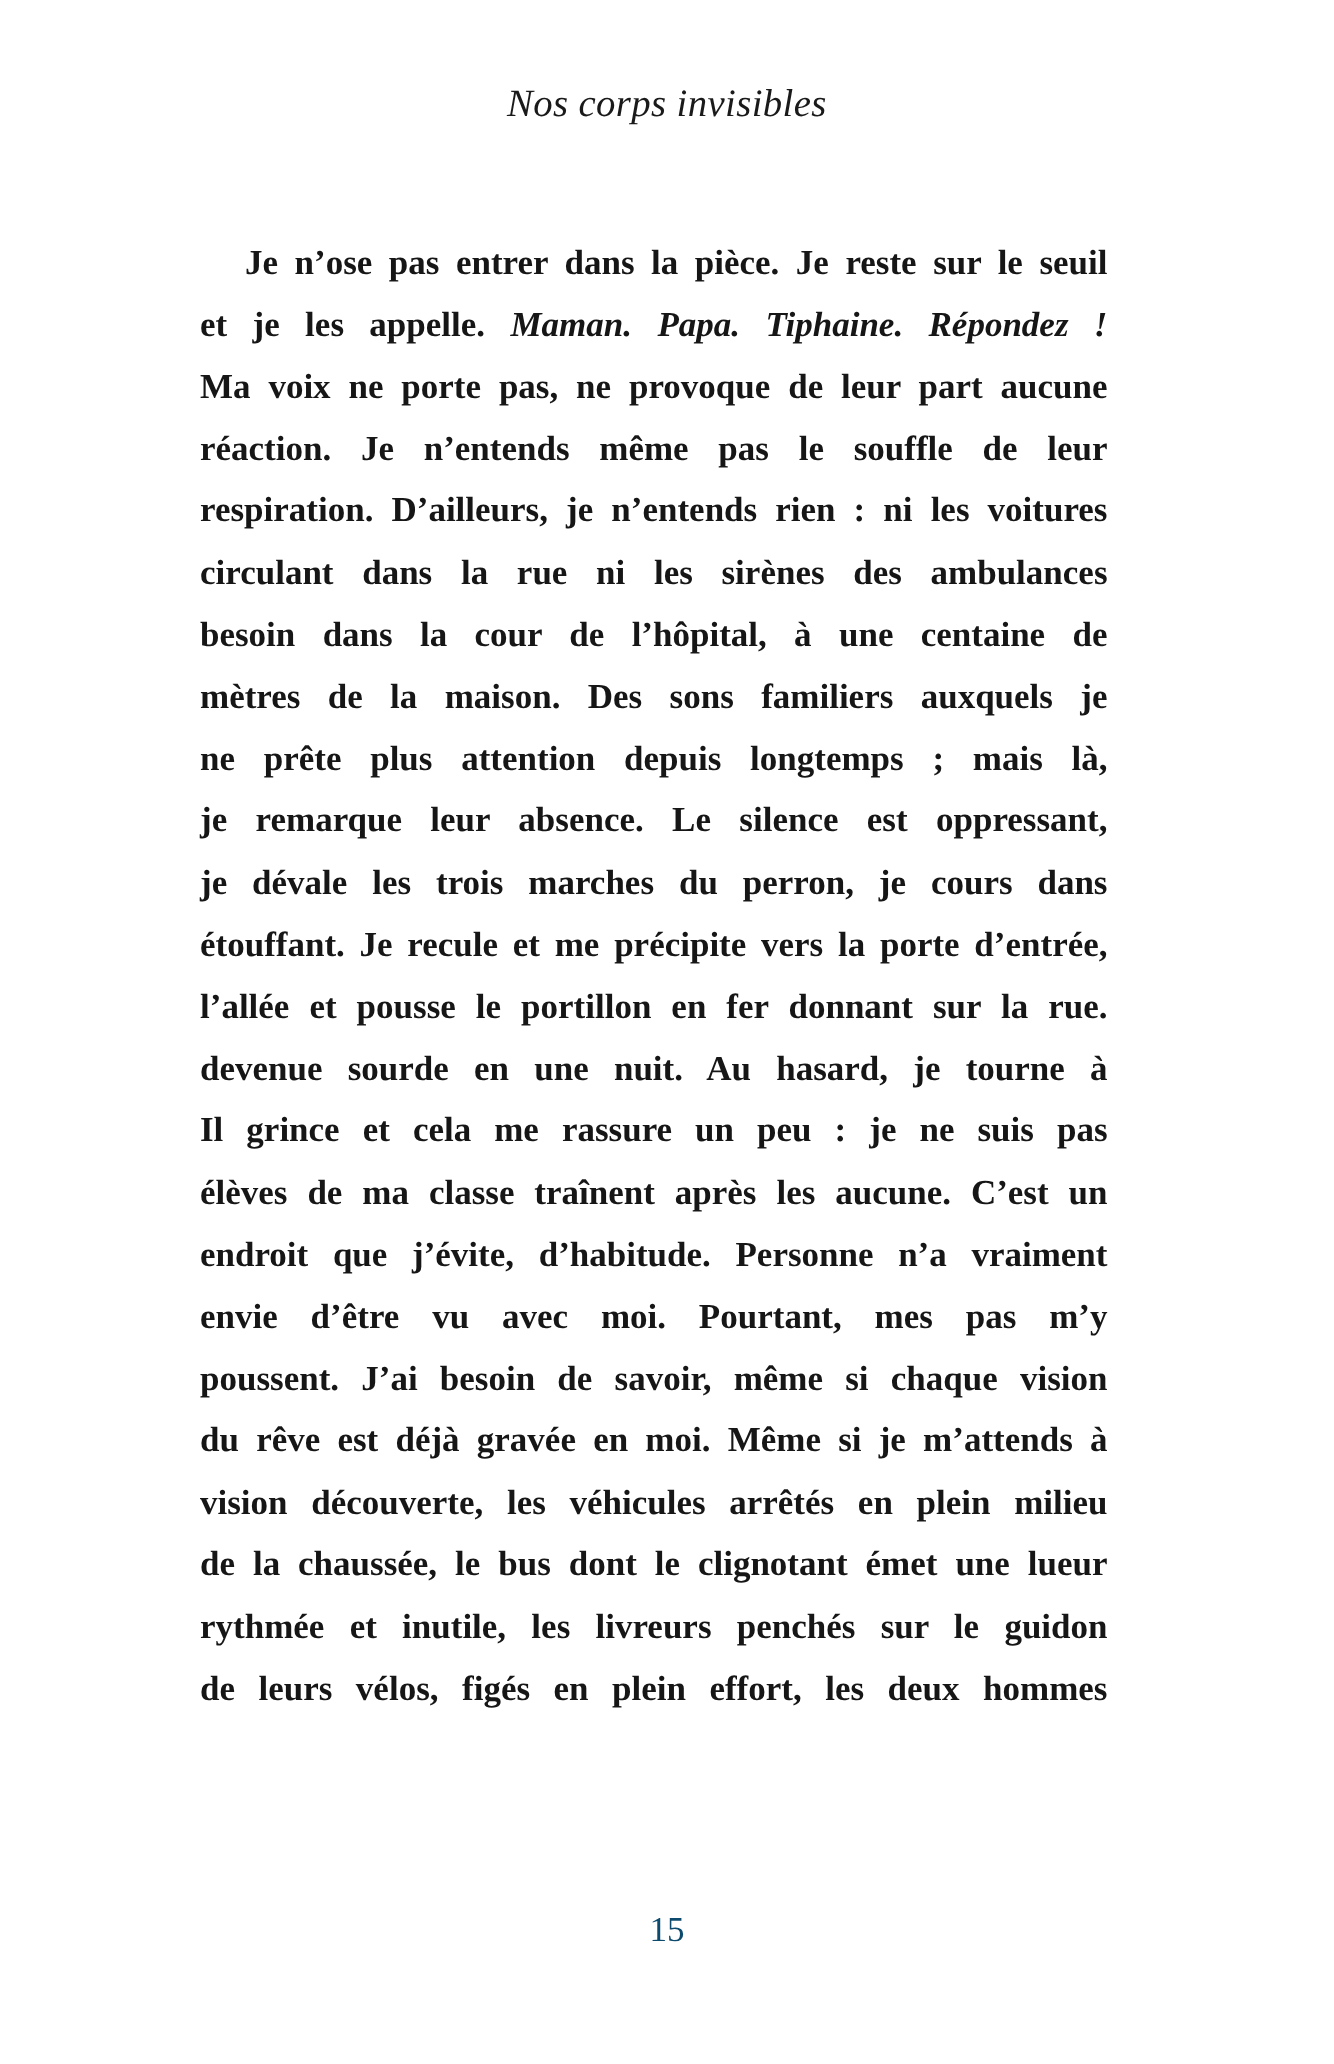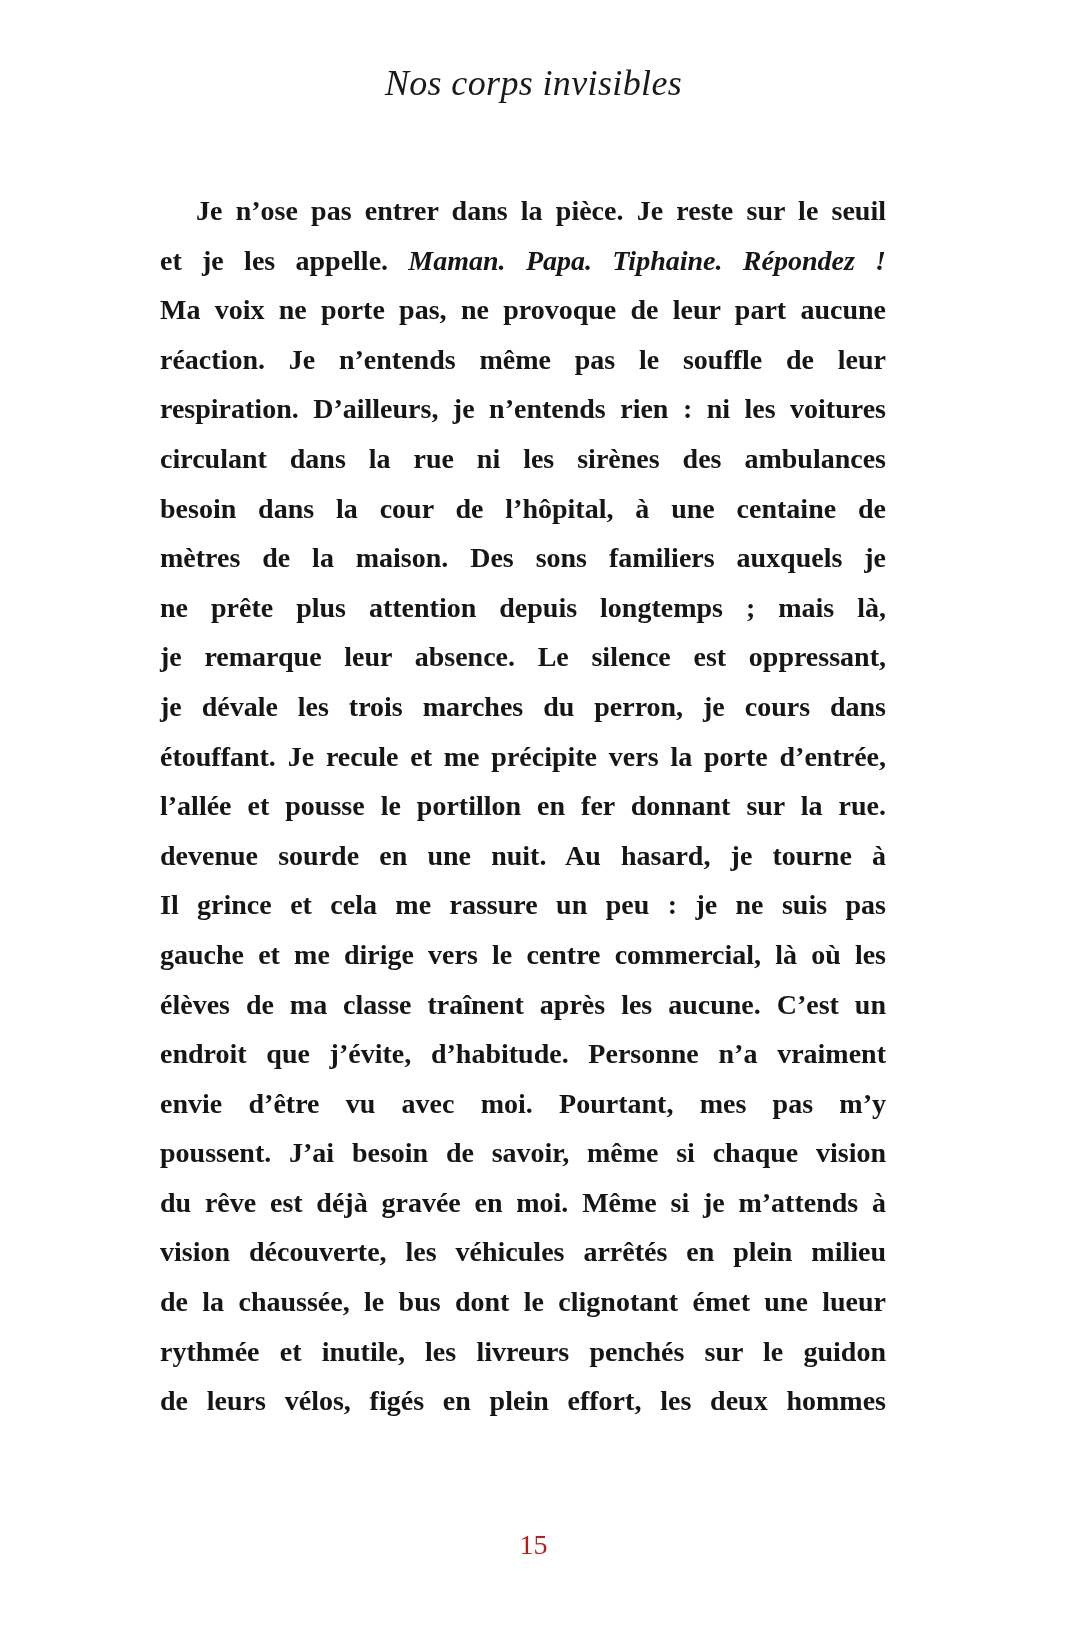--- a/index.html
+++ b/index.html
@@ -16,21 +16,21 @@
     font-family: "Liberation Serif", "DejaVu Serif", serif;
     overflow: hidden;
   }
   .running-header {
     position: absolute;
     top: 66px;
     left: 0;
     width: 100%;
     text-align: center;
     font-style: italic;
-    font-size: 36px;
+    font-size: 31px;
     line-height: 34px;
     letter-spacing: 0.01em;
     color: #1a1a1a;
   }
   .text-block {
     position: absolute;
     top: 186px;
     left: 160px;
     width: 726px;
     font-size: 28px;
@@ -50,21 +50,21 @@
   .seg { font-style: normal; font-weight: bold; }
   .seg.it { font-style: italic; }
   .page-number {
     position: absolute;
     top: 1528px;
     left: 0;
     width: 100%;
     text-align: center;
     font-size: 28px;
     line-height: 34px;
-    color: #b91c1c;
+    color: #0c4a6e;
   }
 </style>
 </head>
 <body>
 
 <div class="book-page">
 
   <div class="running-header">Nos corps invisibles</div>
 
   <div class="text-block" id="body-text">
@@ -76,21 +76,20 @@
       <div class="line"><span class="seg">circulant dans la rue ni les sirènes des ambulances</span></div>
       <div class="line"><span class="seg">besoin dans la cour de l’hôpital, à une centaine de</span></div>
       <div class="line"><span class="seg">mètres de la maison. Des sons familiers auxquels je</span></div>
       <div class="line"><span class="seg">ne prête plus attention depuis longtemps&nbsp;; mais là,</span></div>
       <div class="line"><span class="seg">je remarque leur absence. Le silence est oppressant,</span></div>
       <div class="line"><span class="seg">je dévale les trois marches du perron, je cours dans</span></div>
       <div class="line"><span class="seg">étouffant. Je recule et me précipite vers la porte d’entrée,</span></div>
       <div class="line"><span class="seg">l’allée et pousse le portillon en fer donnant sur la rue.</span></div>
       <div class="line"><span class="seg">devenue sourde en une nuit. Au hasard, je tourne à</span></div>
       <div class="line"><span class="seg">Il grince et cela me rassure un peu&nbsp;: je ne suis pas</span></div>
-      <div class="line"><span class="seg">gauche et me dirige vers le centre commercial, là où les</span></div>
       <div class="line"><span class="seg">élèves de ma classe traînent après les aucune. C’est un</span></div>
       <div class="line"><span class="seg">endroit que j’évite, d’habitude. Personne n’a vraiment</span></div>
       <div class="line"><span class="seg">envie d’être vu avec moi. Pourtant, mes pas m’y</span></div>
       <div class="line"><span class="seg">poussent. J’ai besoin de savoir, même si chaque vision</span></div>
       <div class="line"><span class="seg">du rêve est déjà gravée en moi. Même si je m’attends à</span></div>
       <div class="line"><span class="seg">vision découverte, les véhicules arrêtés en plein milieu</span></div>
       <div class="line"><span class="seg">de la chaussée, le bus dont le clignotant émet une lueur</span></div>
       <div class="line"><span class="seg">rythmée et inutile, les livreurs penchés sur le guidon</span></div>
       <div class="line"><span class="seg">de leurs vélos, figés en plein effort, les deux hommes</span></div>
     </div>

